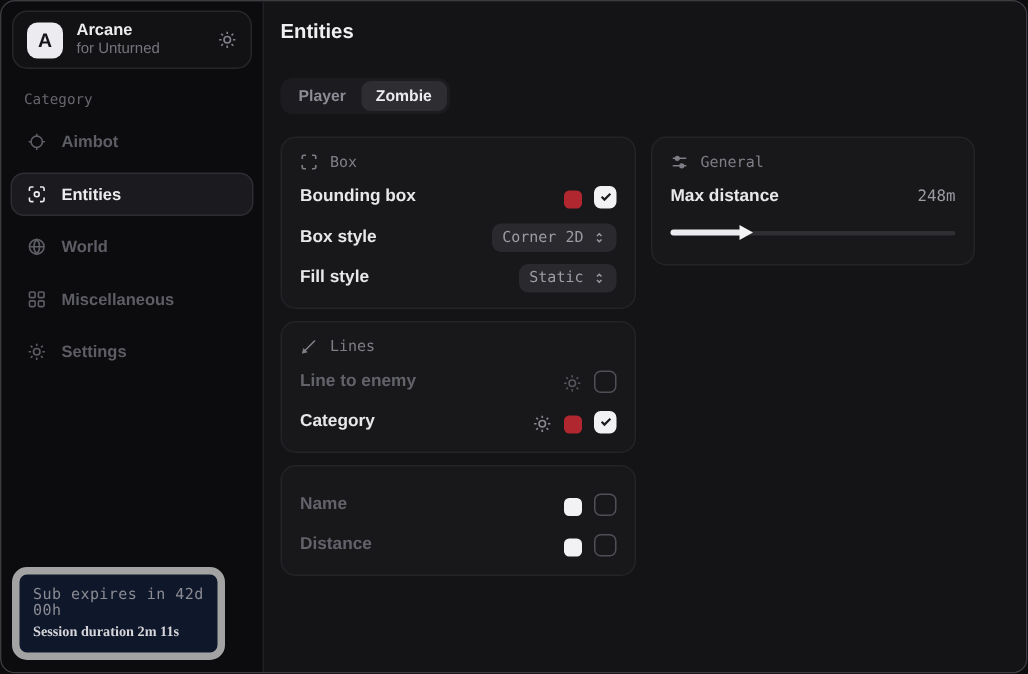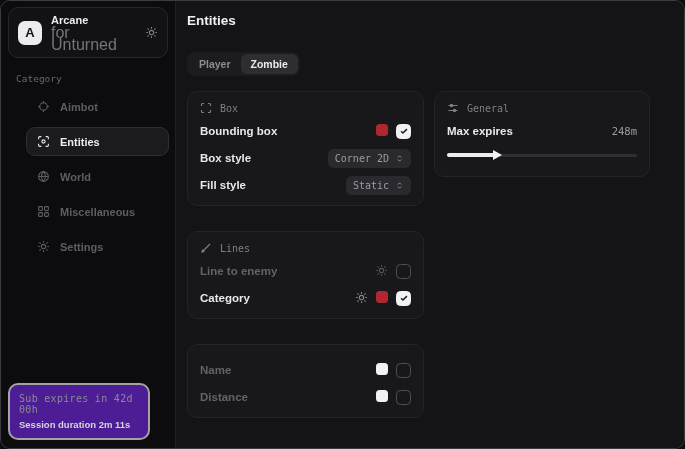--- a/index.html
+++ b/index.html
@@ -32,53 +32,53 @@
     display:flex; align-items:center; gap:9px;
     cursor:default;
   }
   .logo {
     width:24px; height:24px; flex:none;
     background:#ececf0; border-radius:7px;
     color:#141416; font-weight:700; font-size:13px;
     display:flex; align-items:center; justify-content:center;
   }
   .app-name { font-size:11px; font-weight:700; color:#ececee; line-height:13px; }
-  .app-sub  { font-size:16px; color:#74747c; line-height:12px; }
+  .app-sub  { font-size:10px; color:#74747c; line-height:12px; }
   .sb-gear { margin-left:auto; color:#80808a; display:flex; cursor:pointer; }
 
   .category-label {
     margin:15px 0 2px 15px;
     font-size:9.5px; color:#66666e;
   }
-  .nav { display:flex; flex-direction:column; gap:6px; padding:6px;margin-left:19px; }
+  .nav { display:flex; flex-direction:column; gap:6px; padding:6px; }
   .nav-item {
     display:flex; align-items:center; gap:10px;
     padding:7px 10px;
     border:1px solid transparent;
     border-radius:9px;
     font-size:11px; font-weight:600;
     color:#5d5d65;
     cursor:pointer;
   }
   .nav-item .nav-ico { display:flex; color:inherit; }
   .nav-item.active {
     background:#1b1b1f;
     border-color:#2d2d33;
     color:#ececee;
   }
 
   .sb-footer {
     margin:auto 25px 8px 7px;
-    border:2px solid #a3a3a3;
-    background:#4c1d95;
+    border:5px solid #a3a3a3;
+    background:#0f172a;
     border-radius:10px;
     padding:8px 9px;
   }
   .sb-footer .line1 { font-size:10px; color:#8b8b93; letter-spacing:0.3px; }
-  .sb-footer .line2 { font-size:9.5px; color:#d6d6da; font-weight:700; margin-top:4px; }
+  .sb-footer .line2 { font-size:9.5px; color:#d6d6da; font-weight:700; margin-top:4px;font-family:Liberation Serif, serif; }
 
   
   .main {
     flex:1;
     background:#141417;
     padding:12px 12px 0 11px;
     display:flex; flex-direction:column;
   }
   .page-title { font-size:13.5px; font-weight:700; color:#f0f0f2; }
 
@@ -92,40 +92,40 @@
   .tab {
     font-size:10.5px; font-weight:600;
     color:#8c8c94;
     padding:4px 10px;
     border-radius:6px;
     cursor:pointer;
   }
   .tab.active { background:#2d2d32; color:#ececee; }
 
   .content { margin-top:15px; display:flex; gap:10px; align-items:flex-start; }
-  .col-left  { width:237px; flex:none; display:flex; flex-direction:column; gap:25px; }
+  .col-left  { width:237px; flex:none; display:flex; flex-direction:column; gap:8px; }
   .col-right { width:216px; flex:none; }
 
   .card {
     background:#18181b;
     border:1px solid #232328;
     border-radius:10px;
     padding:9px 12px;
   }
   .card-header {
     display:flex; align-items:center; gap:8px;
     height:14px;
     font-size:10px; color:#7e7e87;
   }
   .card-header .hd-ico { display:flex; color:#7e7e87; }
 
   .row { display:flex; align-items:center; height:22px; margin-top:5px; }
   .row-label { font-size:11.5px; font-weight:600; color:#e8e8ea; }
   .row-label.dim { color:#62626a; }
-  .controls { margin-left:auto; display:flex; align-items:flex-start; gap:8px; }
+  .controls { margin-left:auto; display:flex; align-items:flex-end; gap:8px; }
 
   .swatch { width:12px; height:12px; border-radius:3.5px; cursor:pointer; }
   .swatch.dark-border { border:1px solid #2c2c31; }
 
   .checkbox {
     width:15px; height:15px; border-radius:4.5px;
     border:1px solid #4f4f57;
     display:flex; align-items:center; justify-content:center;
     cursor:pointer;
   }
@@ -385,21 +385,21 @@
               <svg width="12" height="12" viewBox="0 0 24 24" fill="none" stroke="currentColor" stroke-width="2.2">
                 <path d="M3 7h18M3 17h18"></path>
                 <circle cx="9" cy="7" r="2.4" fill="currentColor"></circle>
                 <circle cx="15" cy="17" r="2.4" fill="currentColor"></circle>
               </svg>
             </span>
             <span>General</span>
           </div>
 
           <div class="row">
-            <span class="row-label">Max expires</span>
+            <span class="row-label">Max distance</span>
             <span class="controls">
               <span class="slider-value mono">248m</span>
             </span>
           </div>
 
           <div class="slider">
             <div class="slider-track"></div>
             <div class="slider-fill" style="width: 25%;"></div>
             <div class="slider-thumb" style="left: 25%;"></div>
           </div>

